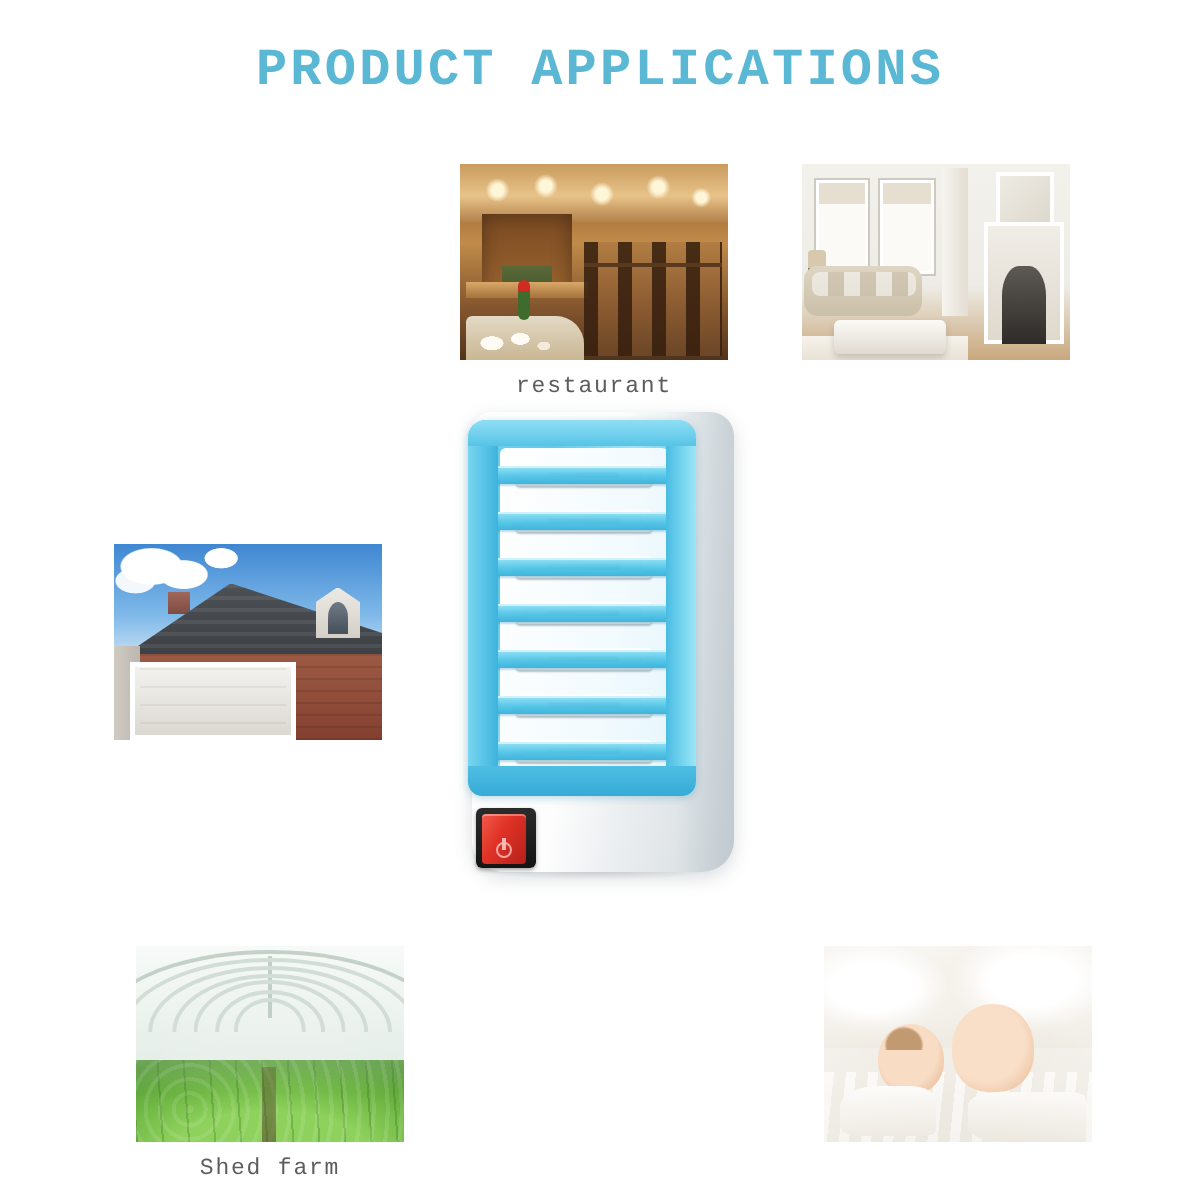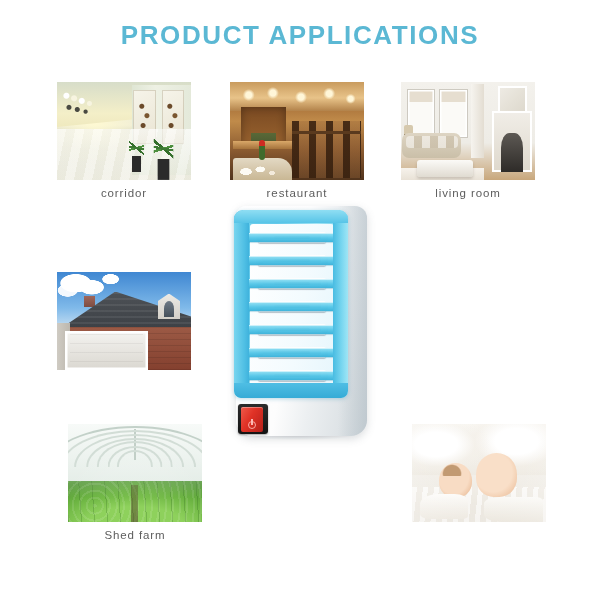--- a/index.html
+++ b/index.html
@@ -11,20 +11,21 @@
     height: 600px;
     background: #ffffff;
     font-family: "Liberation Sans", sans-serif;
     overflow: hidden;
   }
   #page {
     position: relative;
     width: 600px;
     height: 600px;
     background: #ffffff;
+    font-family: Liberation Mono, monospace;
   }
 
   
   #page-title {
     position: absolute;
     top: 20px;
     left: 0;
     width: 600px;
     text-align: center;
     font-size: 26px;
@@ -52,21 +53,21 @@
     font-size: 11.5px;
     letter-spacing: 0.9px;
     color: #5d5d5d;
     margin-top: 7px;
     white-space: nowrap;
   }
 
   
   .c-r1 { top: 82px; }
   .c-r2 { top: 272px; }
-  .c-r3 { top: 424px; padding-left: 11px; }
+  .c-r3 { top: 473px; padding-left: 11px; }
   .c-col1 { left: 57px; }
   .c-col2 { left: 230px; }
   .c-col3 { left: 401px; }
 
   
 
   
   .sc-corridor {
     background:
       radial-gradient(ellipse 60% 45% at 28% 42%, rgba(255,250,210,.95) 0%, rgba(244,238,196,.25) 60%, transparent 100%),
@@ -624,33 +625,20 @@
     background: rgba(255,200,195,.9);
   }
 </style>
 </head>
 <body>
 
 <div id="page">
 
   <div id="page-title">PRODUCT APPLICATIONS</div>
 
-  <div class="cell c-r1 c-col1">
-    <div class="photo sc-corridor">
-      <div class="ceil"></div>
-        <div class="wallR"></div>
-      <div class="panel p1"></div>
-        <div class="panel p2"></div>
-      <div class="lamps"></div>
-        <div class="floorGloss"></div>
-      <div class="plant pl1"></div>
-        <div class="plant pl2"></div>
-    </div>
-    <div class="caption">corridor</div>
-  </div>
 
   <div class="cell c-r1 c-col2">
     <div class="photo sc-restaurant">
       <div class="ceiling"></div>
         <div class="barwall"></div>
       <div class="greenpanel"></div>
         <div class="bartop"></div>
       <div class="chairs"></div>
         <div class="tableFront"></div>
       <div class="flower"></div>
@@ -663,21 +651,20 @@
       <div class="win w1"></div>
         <div class="win w2"></div>
       <div class="pillar"></div>
         <div class="mirror"></div>
       <div class="fireplace"></div>
         <div class="lamp"></div>
       <div class="sofa"></div>
         <div class="rug"></div>
         <div class="table"></div>
     </div>
-    <div class="caption">living room</div>
   </div>
 
   <div class="cell c-r2 c-col1">
     <div class="photo sc-garage">
       <div class="sky"></div>
         <div class="chimney"></div>
       <div class="roof"></div>
         <div class="dormer"></div>
       <div class="brick"></div>
         <div class="sideWall"></div>

